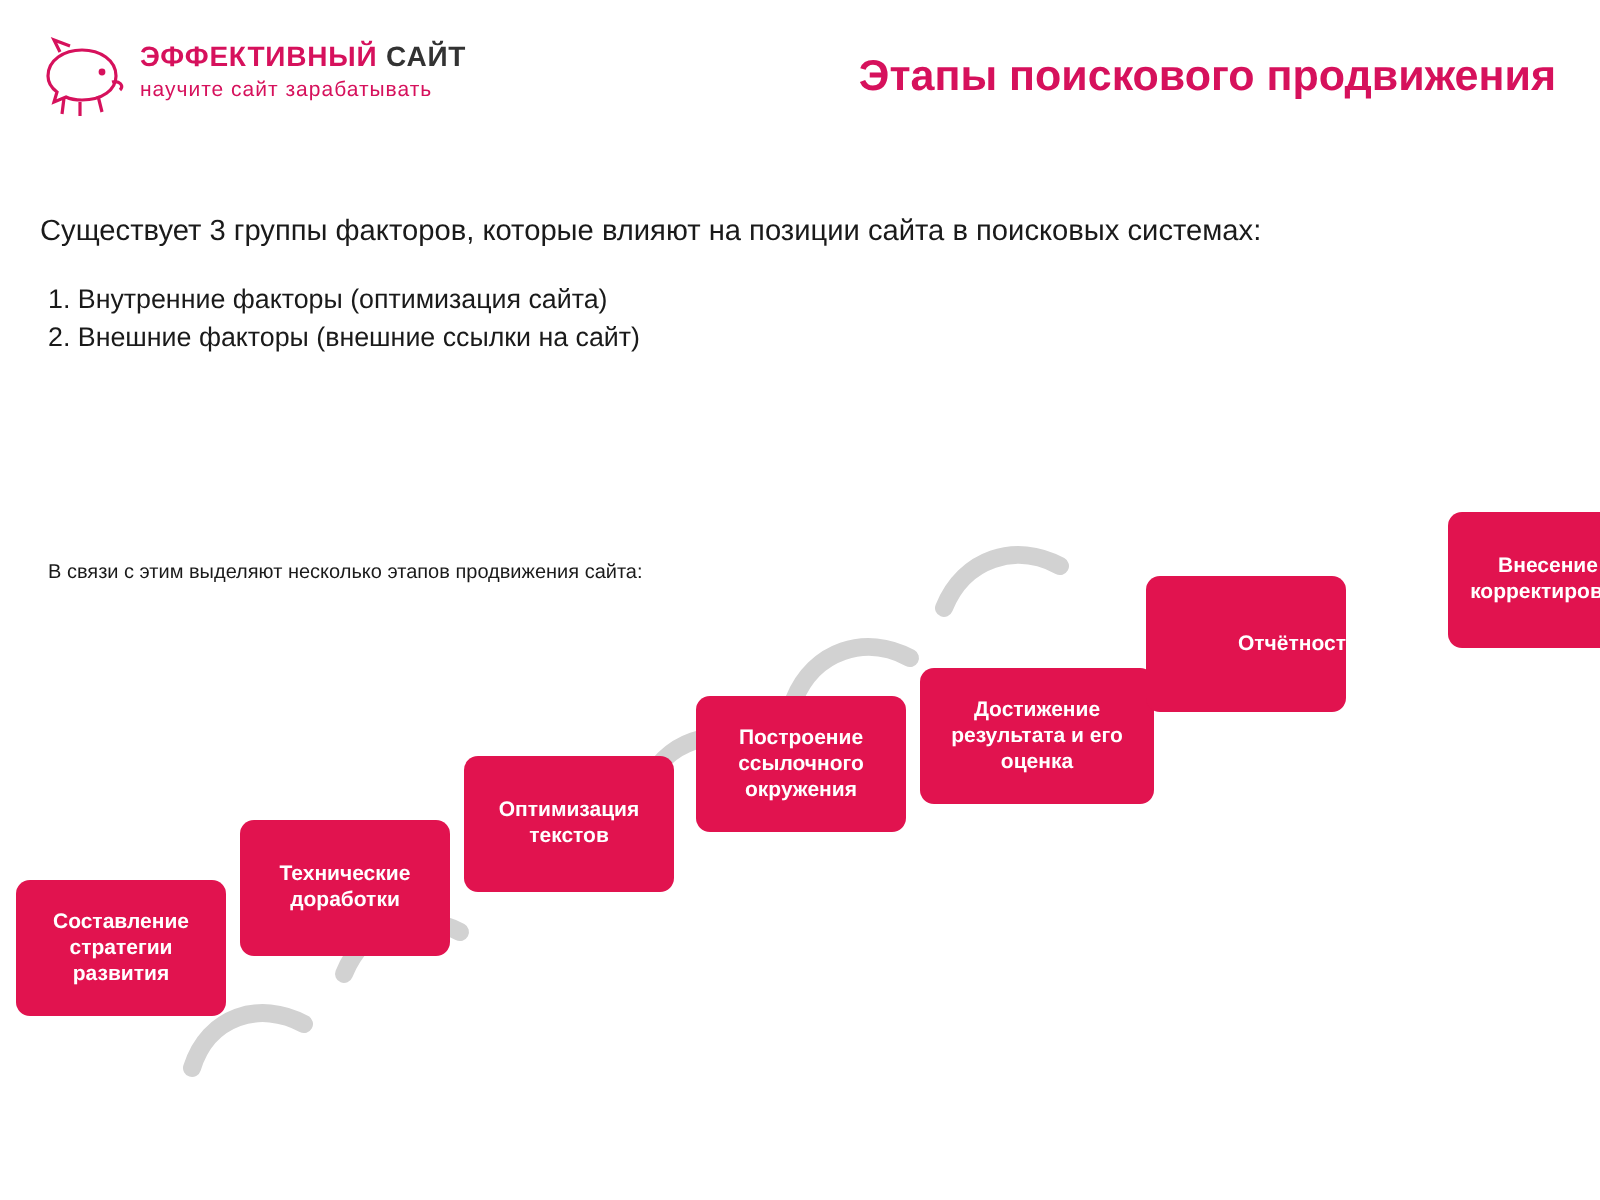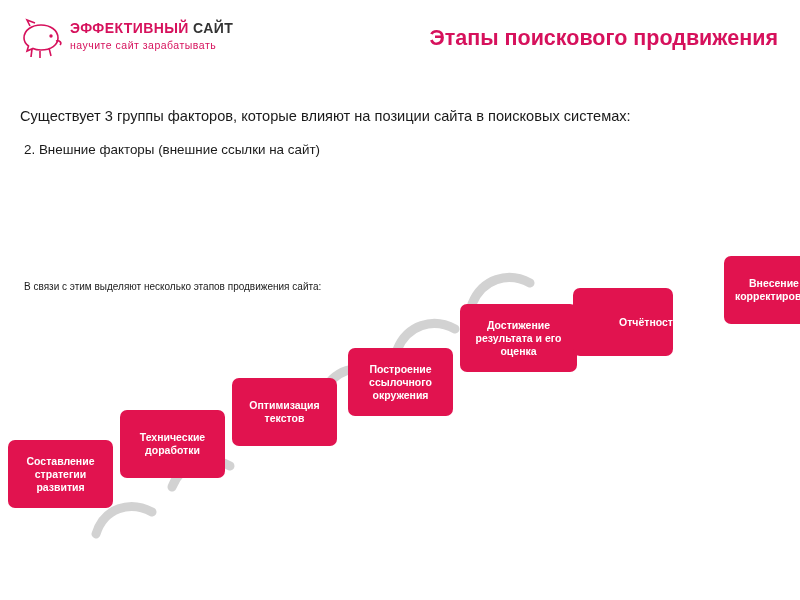--- a/index.html
+++ b/index.html
@@ -162,20 +162,21 @@
       <div class="logo-line2">научите сайт зарабатывать</div>
     </div>
   </div>
 
   <div class="page-title">Этапы поискового продвижения</div>
 </div>
 
 <div class="intro">Существует 3 группы факторов, которые влияют на позиции сайта в поисковых системах:</div>
 
 <div class="factors">
+  <div>1. Внутренние факторы (оптимизация сайта)</div>
   <div>2. Внешние факторы (внешние ссылки на сайт)</div>
 </div>
 
 <div class="lead">В связи с этим выделяют несколько этапов продвижения сайта:</div>
 
 <div class="diagram">
 
   <svg class="arc" style="left:0;top:250px;width:800px;height:320px;" viewBox="0 0 800 320">
     <g fill="none" stroke="#d2d2d2" stroke-width="9" stroke-linecap="round">
       <path d="M96 284 C104 258, 130 250, 152 262"></path>
@@ -196,21 +197,21 @@
   </div>
 
   <div class="step" style="left:120px; top:410px; width:105px; height:68px;">
     <span>Технические доработки</span>
   </div>
 
   <div class="step" style="left:348px; top:348px; width:105px; height:68px;">
     <span>Построение ссылочного окружения</span>
   </div>
 
-  <div class="step" style="left:460px; top:304px; width:117px; height:68px;">
+  <div class="step" style="left:460px; top:334px; width:117px; height:68px;">
     <span>Достижение результата и его оценка</span>
   </div>
 
   <div class="step" style="left:573px; top:288px; width:100px; height:68px;padding-left:46px;">
     <span>Отчётность</span>
   </div>
 
   <div class="step" style="left:724px; top:256px; width:100px; height:68px;">
     <span>Внесение корректировок</span>
   </div>

